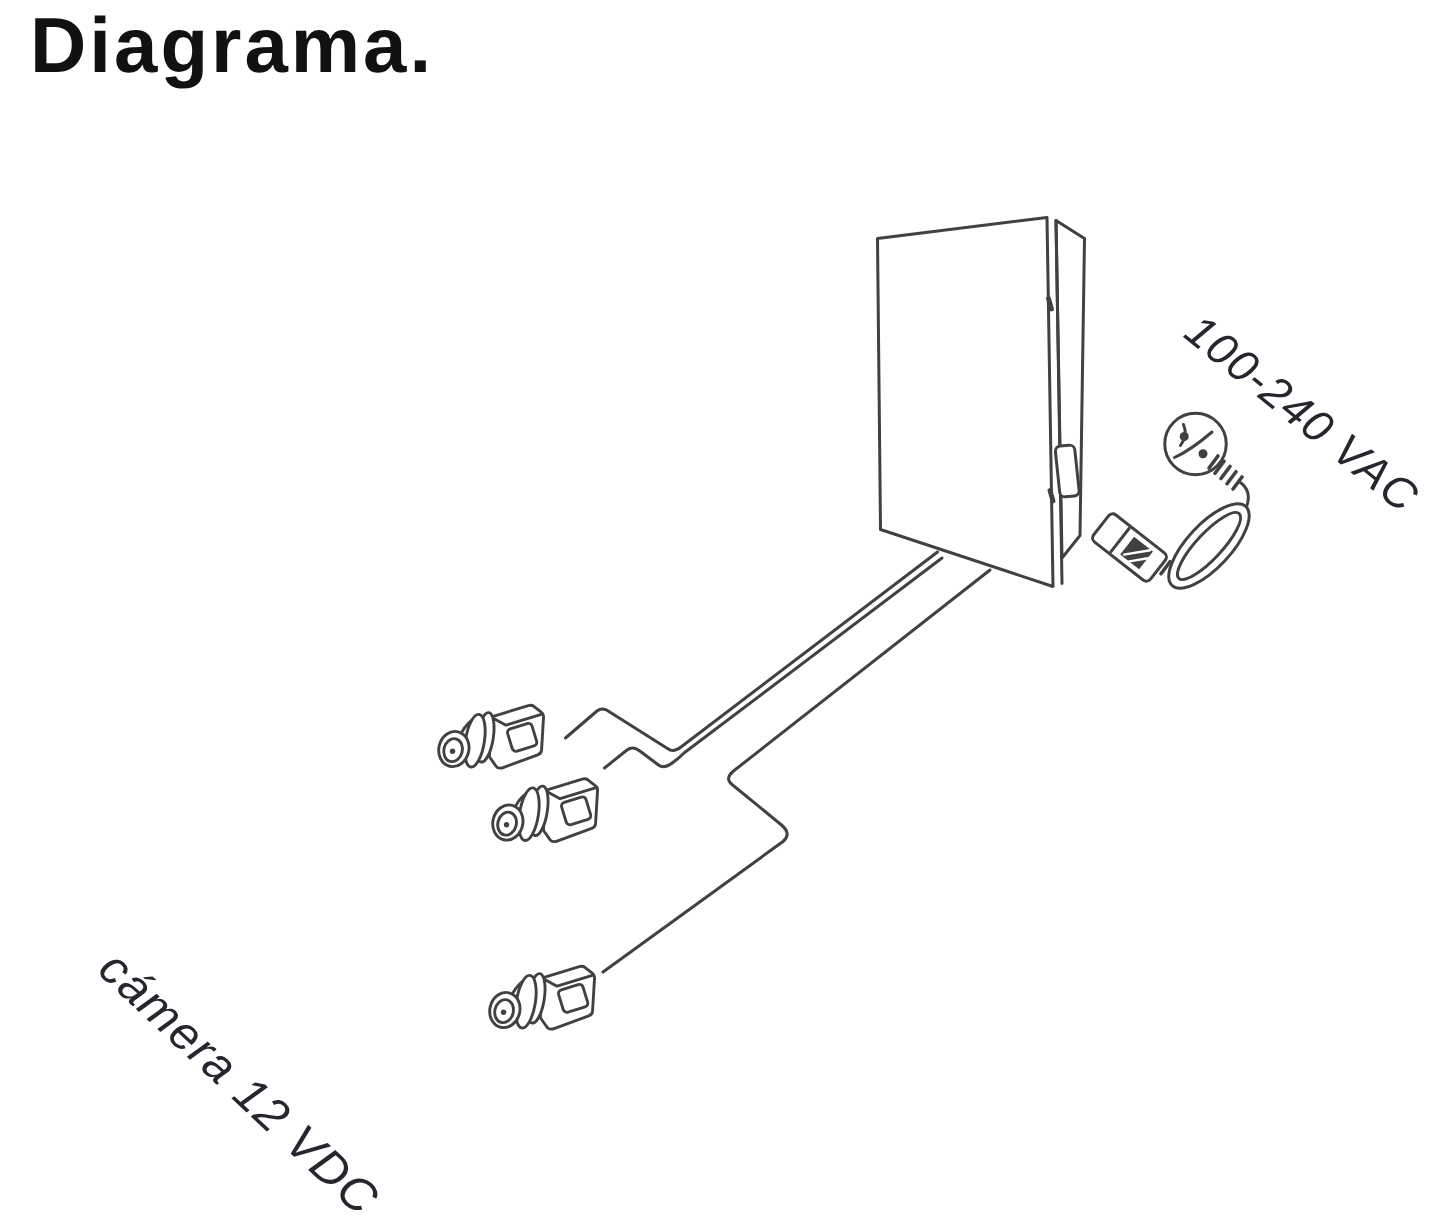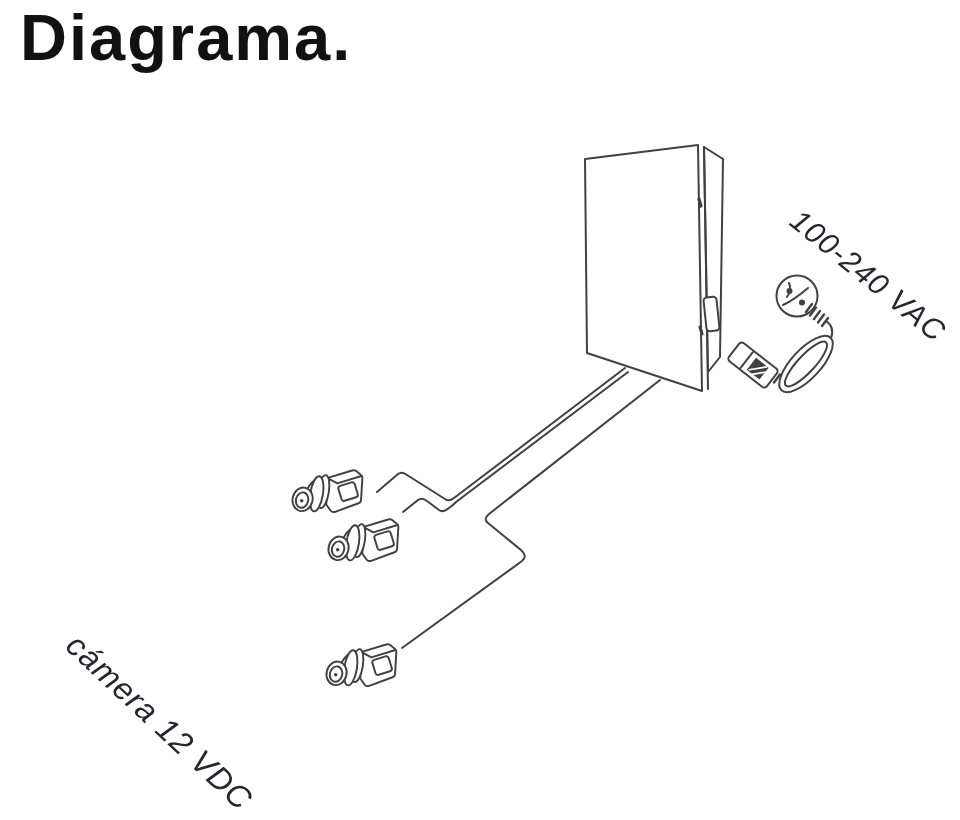--- a/index.html
+++ b/index.html
@@ -7,21 +7,21 @@
     position:relative;
     width:960px; height:820px;
     background:#ffffff;
     overflow:hidden;
     font-family:"Liberation Sans", sans-serif;
   }
   .page-title {
     position:absolute;
     left:20px; top:5px;
     margin:0;
-    font-size:65px;
+    font-size:52px;
     font-weight:bold;
     letter-spacing:2px;
     color:#111111;
     line-height:1;
     white-space:nowrap;
   }
   svg.diagram { position:absolute; left:0; top:0; }
   svg .label {
     font-family:"Liberation Sans", sans-serif;
     font-style:italic;

